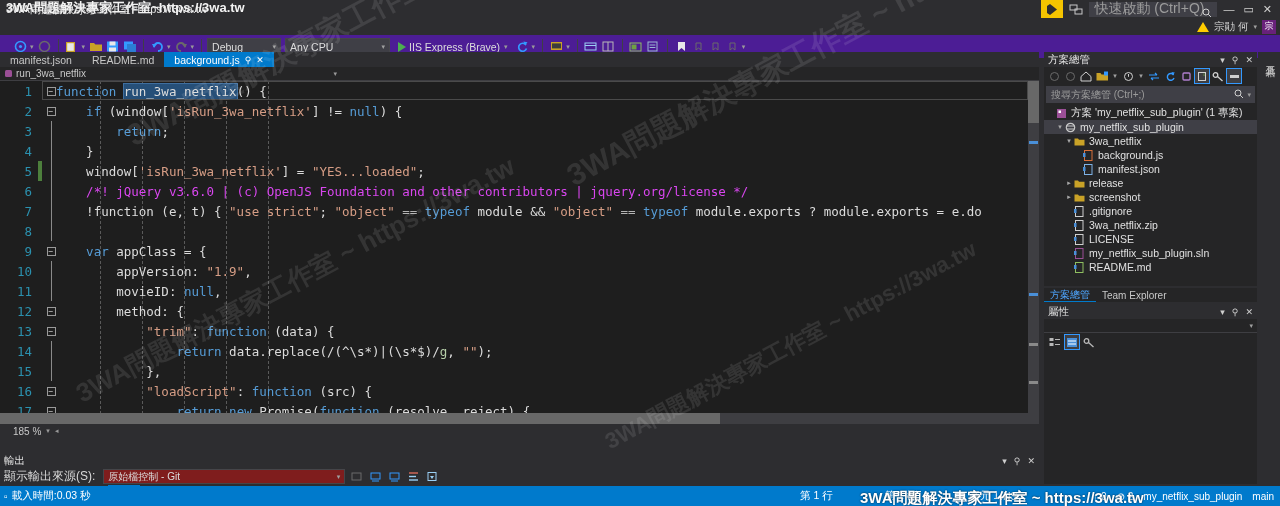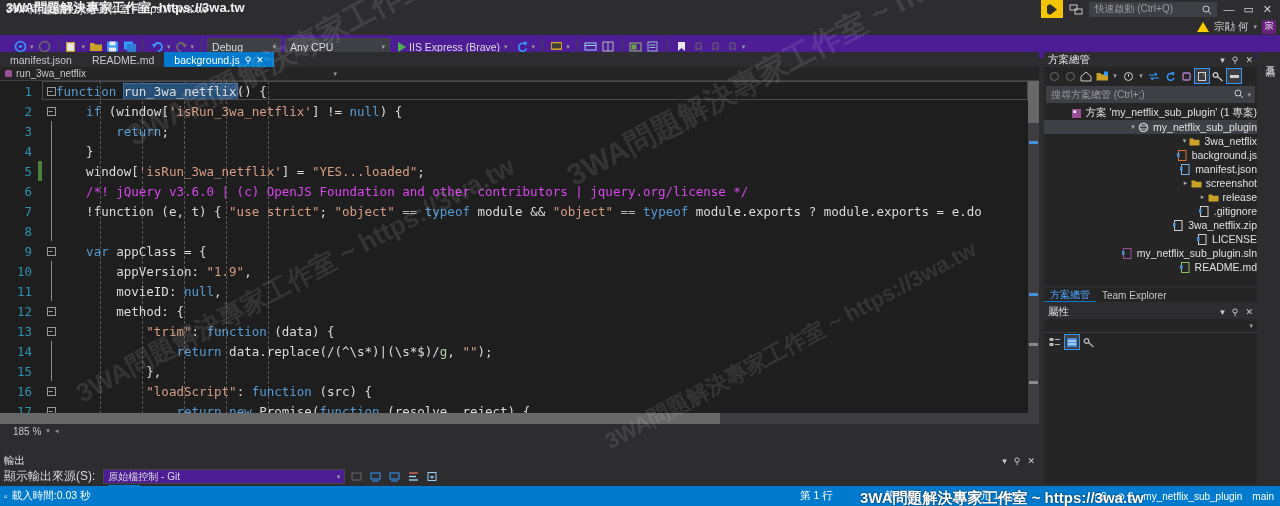--- a/index.html
+++ b/index.html
@@ -25,21 +25,21 @@
     position: absolute; right: 0; top: 0; height: 18px;
     display: flex; align-items: center; gap: 6px;
   }
   .vs-logo {
     width: 22px; height: 18px; background: #f5c400;
     display: flex; align-items: center; justify-content: center;
   }
   .vs-logo svg { display:block; }
   .qlaunch {
     width: 128px; height: 15px; background: #3f3f46; border: 1px solid #3f3f46;
-    display: flex; align-items: center; padding: 0 4px; font-size: 10px; color: #9b9b9b;
+    display: flex; align-items: center; padding: 0 4px; font-size: 14px; color: #9b9b9b;
     position: relative;
   }
   .qlaunch .mag { position: absolute; right: 4px; top: 2px; }
   .wctl { display: flex; align-items: center; gap: 9px; padding-right: 8px; color:#d0d0d0;}
   .wctl span { font-size: 11px; line-height: 11px; cursor: default; }
   .feedback-icon { width: 14px; height: 14px; }
 
   
   .menubar {
     position: absolute; top: 18px; left: 0; width: 1280px; height: 17px;
@@ -174,21 +174,21 @@
   .out-header {
     height: 15px; display: flex; align-items: center; justify-content: space-between;
     font-size: 10.5px; color: #e0e0e0; padding: 0 4px;
   }
   .out-header .pin-grp { display: flex; gap: 7px; font-size: 9px; color:#cfcfcf; }
   .out-toolbar {
     height: 17px; display: flex; align-items: center; gap: 4px; padding-left: 4px;
   }
   .out-label { font-size: 12px; color: #d8d8d8; margin-right: 4px; }
   .out-combo {
-    width: 242px; height: 15px; background: #4c1d95; border: 1px solid #454549;
+    width: 242px; height: 15px; background: #7f1d1d; border: 1px solid #454549;
     font-size: 10px; color: #dcdcdc; display: flex; align-items: center;
     padding: 0 4px; position: relative;
   }
   .out-combo .ca { position: absolute; right: 4px; font-size: 7px; color:#a0a0a0;}
   .out-btn { width: 15px; height: 15px; display:flex;align-items:center;justify-content:center;}
   .out-tabs { height: 14px; display: flex; align-items: center; gap: 0; padding-left: 4px; font-style: italic; }
   .out-tab { font-size: 10px; color: #c8c8c8; padding: 0 6px; }
   .out-tab.active { background: #007acc; color: #fff; }
 
   
@@ -209,21 +209,21 @@
   .sol-tools .ti { width: 14px; height: 14px; display:flex;align-items:center;justify-content:center;}
   .sol-tools .ti.boxed { outline: 1px solid #3399ff; background:#3e3e42;}
   .sol-search {
     height: 17px; margin: 1px 2px; background: #3f3f46; border: 1px solid #3f3f46;
     display: flex; align-items: center; padding: 0 4px; position: relative;
     font-size: 10px; color: #9b9b9b;
   }
   .sol-search .mag { position: absolute; right: 10px; }
   .sol-search .ca  { position: absolute; right: 3px; font-size: 7px; }
   .tree { padding-top: 2px; font-size: 10.5px; color: #e0e0e0; }
-  .tnode { height: 14px; display: flex; align-items: center; white-space: nowrap; justify-content: flex-end; }
+  .tnode { height: 14px; display: flex; align-items: center; white-space: nowrap; }
   .tnode.sel { background: #3f3f46; }
   .tw { flex: none; display:flex; align-items:center; justify-content:center;
         width: 10px; height: 14px; color: #a8a8a8; font-size: 7px; }
   .ticon { width: 11px; height: 11px; margin-right: 4px; flex: none; }
   .tlabel { font-size: 10.5px; }
 
   
   .soltabs {
     position: absolute; top: 288px; left: 1044px; width: 213px; height: 14px;
     background: #252526; display: flex; align-items: center;
@@ -716,28 +716,28 @@
               <rect x="1.5" y="0.5" width="7.5" height="10" fill="none" stroke="#7fb2e5" stroke-width="1"></rect>
               <rect x="0" y="3" width="2.5" height="4" fill="#4a90d9"></rect>
             </svg></span>
           <span class="tlabel">manifest.json</span>
         </div>
         <div class="tnode" style="padding-left: 20px;">
           <span class="tw">▸</span>
           <span class="ticon"><svg width="11" height="11" viewBox="0 0 11 11">
               <path d="M0.5 2.5h3.5l1 1.2H10.5V9.5H0.5z" fill="#c9a227"></path>
             </svg></span>
-          <span class="tlabel">screenshot</span>
+          <span class="tlabel">release</span>
         </div>
         <div class="tnode" style="padding-left: 20px;">
           <span class="tw">▸</span>
           <span class="ticon"><svg width="11" height="11" viewBox="0 0 11 11">
               <path d="M0.5 2.5h3.5l1 1.2H10.5V9.5H0.5z" fill="#c9a227"></path>
             </svg></span>
-          <span class="tlabel">release</span>
+          <span class="tlabel">screenshot</span>
         </div>
         <div class="tnode" style="padding-left: 20px;">
           <span class="tw"></span>
           <span class="ticon"><svg width="11" height="11" viewBox="0 0 11 11">
               <rect x="1.5" y="0.5" width="7.5" height="10" fill="none" stroke="#cfcfcf" stroke-width="1"></rect>
               <rect x="0" y="3" width="2.5" height="4" fill="#4a90d9"></rect>
             </svg></span>
           <span class="tlabel">.gitignore</span>
         </div>
         <div class="tnode" style="padding-left: 20px;">

